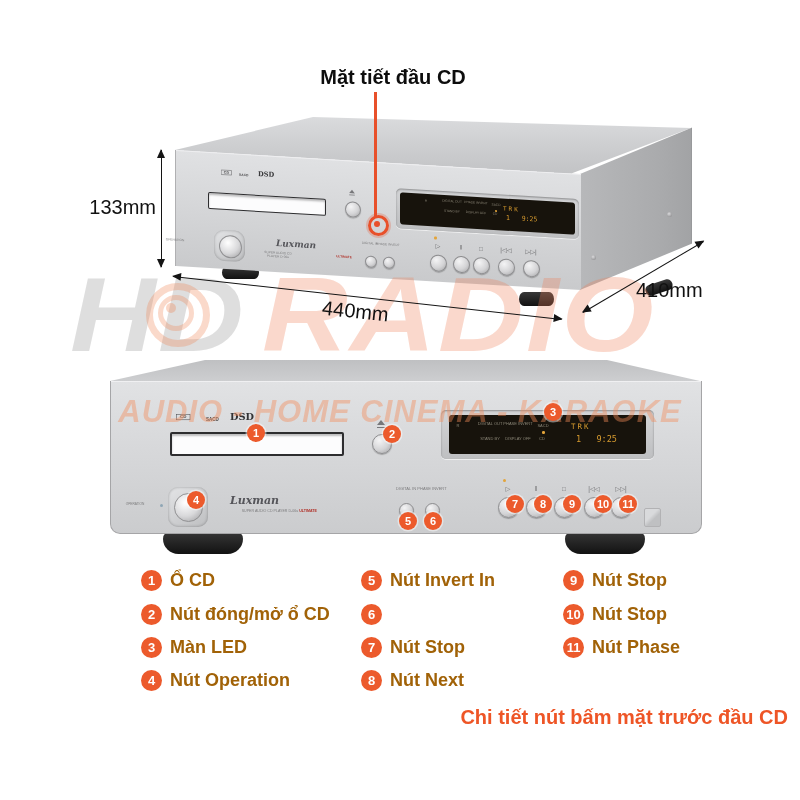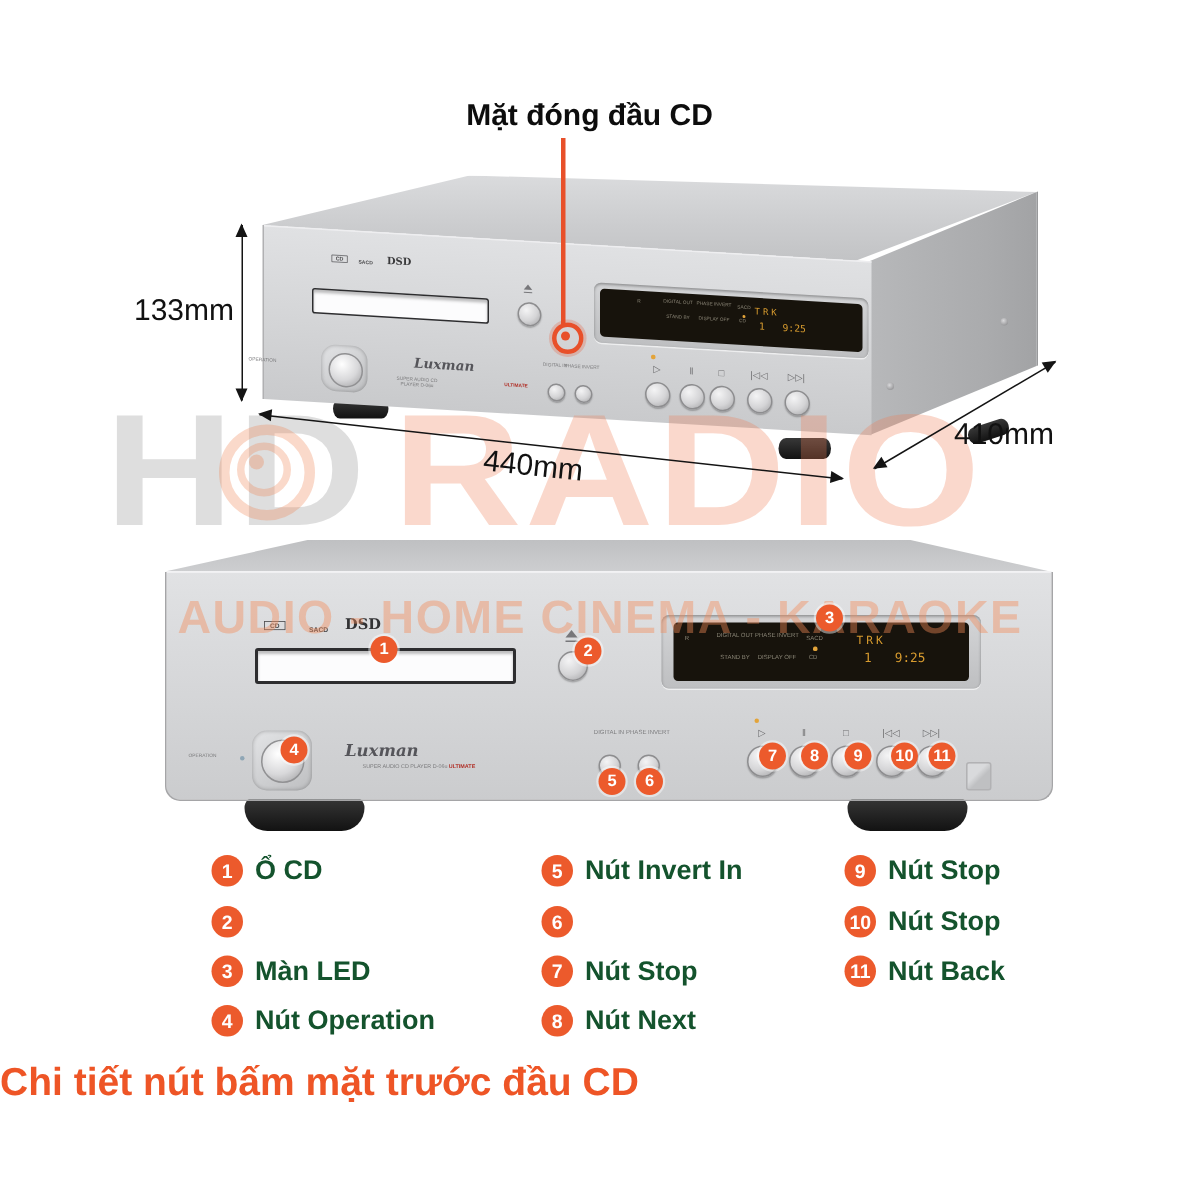--- a/index.html
+++ b/index.html
@@ -18,21 +18,21 @@
   .varrow::after  { content:""; position:absolute; bottom:-1px; left:-4.8px; border:4px solid transparent; border-bottom:none; border-top:9px solid #141414; }
   .dimlabel { position:absolute; font-size:20px; color:#111; z-index:12; }
 
   
   .badge { position:absolute; width:18px; height:18px; border-radius:50%; background:#ec5a2c; color:#fff;
            font-weight:bold; font-size:11px; display:flex; align-items:center; justify-content:center;
            z-index:30; box-shadow:0 0 0 1.5px rgba(255,255,255,.45); }
   .badge.lg { width:21px; height:21px; font-size:13px; box-shadow:none; }
 
   
-  #watermark { position:absolute; inset:0; z-index:6; pointer-events:none; }
+  #watermark { position:absolute; inset:0; z-index:6; pointer-events:none;font-style:italic; }
   .wm-word { position:absolute; font-weight:bold; font-size:106px; letter-spacing:2px; line-height:1;
              transform:scaleX(1.12); transform-origin:left top; white-space:nowrap; }
   .wm-ring { position:absolute; border-radius:50%; }
   .wm-tag { position:absolute; width:100%; text-align:center; font-weight:bold; font-size:31px; letter-spacing:1px;
             color:rgba(242,139,88,.42); white-space:nowrap; }
 
   
   .face { position:absolute; }
   .btn-round { position:absolute; border-radius:50%; border:1px solid #8d8d8f;
                background:radial-gradient(circle at 35% 30%, #f4f4f5, #d4d4d6 55%, #a2a2a4); box-shadow:0 1px 1px rgba(0,0,0,.25); }
@@ -53,30 +53,30 @@
   .led-dot { position:absolute; border-radius:50%; background:#e3a43a; }
   .brand-script { font-family:"DejaVu Serif", serif; font-style:italic; font-weight:bold; color:#55555a; }
   .knob-plate { position:absolute; border-radius:10px; background:linear-gradient(145deg,#e4e5e7,#bdbec0);
                 box-shadow:inset 0 0 3px rgba(0,0,0,.3); }
   .knob { position:absolute; border-radius:50%; border:1px solid #919193;
           background:radial-gradient(circle at 38% 32%, #ffffff, #d8d8da 55%, #9b9b9d); }
 
   
   .legend-item { position:absolute; display:flex; align-items:center; gap:8px; z-index:8; }
   .legend-item .badge.lg { position:static; flex:0 0 auto; }
-  .legend-label { font-size:18px; font-weight:600; color:#14532d; white-space:nowrap; }
-  #caption { position:absolute; left:0; top:706px; width:788px; text-align:left;
-             font-size:26px; font-weight:bold; color:#ee5526; z-index:8; }
+  .legend-label { font-size:18px; font-weight:600; color:#a16207; white-space:nowrap; }
+  #caption { position:absolute; left:0; top:706px; width:788px; text-align:right;
+             font-size:20px; font-weight:bold; color:#ee5526; z-index:8; }
 </style>
 </head>
 <body>
 
 <div id="stage">
 
-  <div class="abs" style="left:293px; top:66px; width:200px; text-align:center; font-size:20px; font-weight:600; color:#0d0d0d; z-index:13;">Mặt đóng đầu CD</div>
+  <div class="abs" style="left:293px; top:66px; width:200px; text-align:center; font-size:20px; font-weight:600; color:#0d0d0d; z-index:13;">Mặt tiết đầu CD</div>
   <div class="abs" style="left:374px; top:92px; width:2.5px; height:124px; background:#e8502a; z-index:13;"></div>
   <div class="abs" style="left:368px; top:215px; width:15px; height:15px; border:3px solid #e8502a; border-radius:50%;
               box-shadow:0 0 0 2px rgba(232,80,42,.25); z-index:13;"></div>
   <div class="abs" style="left:374px; top:221px; width:6px; height:6px; background:#e8502a; border-radius:50%; z-index:13;"></div>
 
   <div>
 
     <div class="foot" style="left:222px; top:266px; width:37px; height:13px; border-radius:5px/7px; z-index:1;"></div>
     <div class="foot" style="left:519px; top:292px; width:35px; height:14px; border-radius:5px/7px; z-index:1;"></div>
     <div class="foot" style="left:645px; top:282px; width:28px; height:11px; border-radius:5px/6px; transform:rotate(-18deg); z-index:1;"></div>
@@ -246,20 +246,21 @@
     <div class="badge" style="left:619px; top:495px;">11</div>
   </div>
 
   <div>
     <div class="legend-item" style="left:141px; top:570px;">
       <span class="badge lg">1</span>
       <span class="legend-label">Ổ CD</span>
     </div>
     <div class="legend-item" style="left:141px; top:604px;">
       <span class="badge lg">2</span>
+      <span class="legend-label">Nút đóng/mở ổ CD</span>
     </div>
     <div class="legend-item" style="left:141px; top:637px;">
       <span class="badge lg">3</span>
       <span class="legend-label">Màn LED</span>
     </div>
     <div class="legend-item" style="left:141px; top:670px;">
       <span class="badge lg">4</span>
       <span class="legend-label">Nút Operation</span>
     </div>
 
@@ -282,18 +283,18 @@
     <div class="legend-item" style="left:563px; top:570px;">
       <span class="badge lg">9</span>
       <span class="legend-label">Nút Stop</span>
     </div>
     <div class="legend-item" style="left:563px; top:604px;">
       <span class="badge lg">10</span>
       <span class="legend-label">Nút Stop</span>
     </div>
     <div class="legend-item" style="left:563px; top:637px;">
       <span class="badge lg">11</span>
-      <span class="legend-label">Nút Back</span>
+      <span class="legend-label">Nút Phase</span>
     </div>
   </div>
 
   <div id="caption">Chi tiết nút bấm mặt trước đầu CD</div>
 </div>
 
 </body></html>

